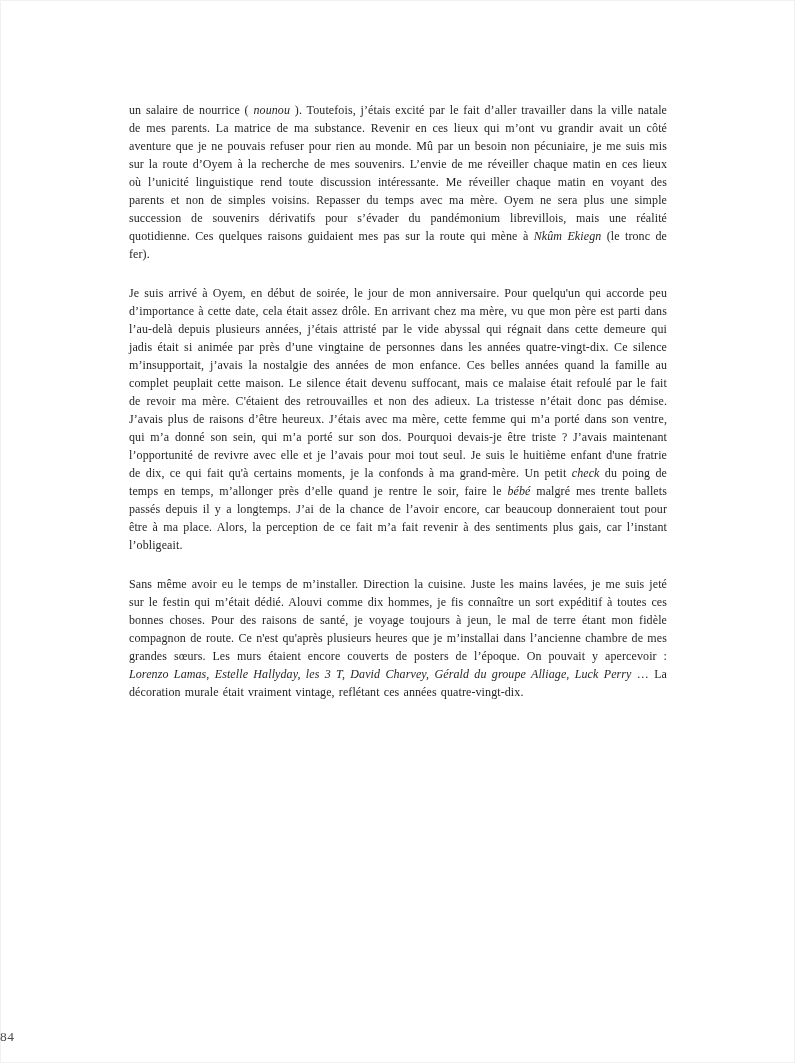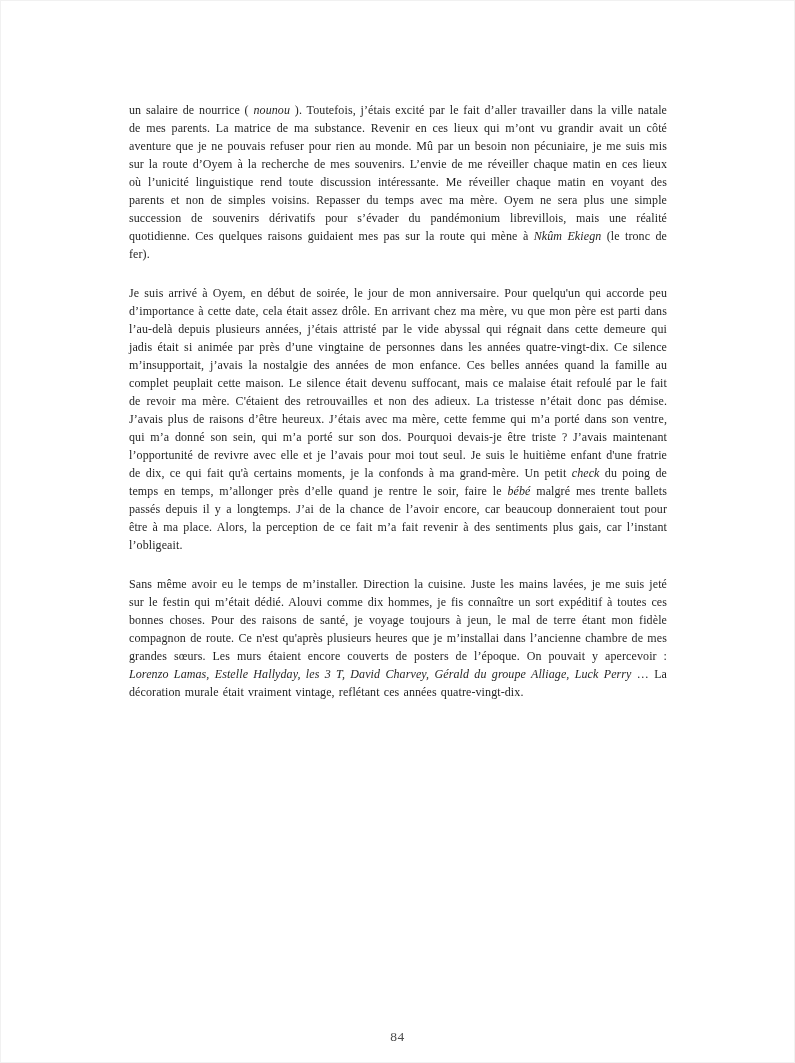--- a/index.html
+++ b/index.html
@@ -34,21 +34,21 @@
   }
   .paragraph:last-child { margin-bottom: 0; }
   .paragraph em {
     font-style: italic;
   }
   .page-footer {
     position: absolute;
     left: 0;
     bottom: 18px;
     width: 100%;
-    text-align: center;
+    text-align: left;
   }
   .page-number {
     font-size: 13.5px;
     color: #4d4d4d;
     letter-spacing: 0.5px;
   }
 </style>
 </head>
 <body>
 

